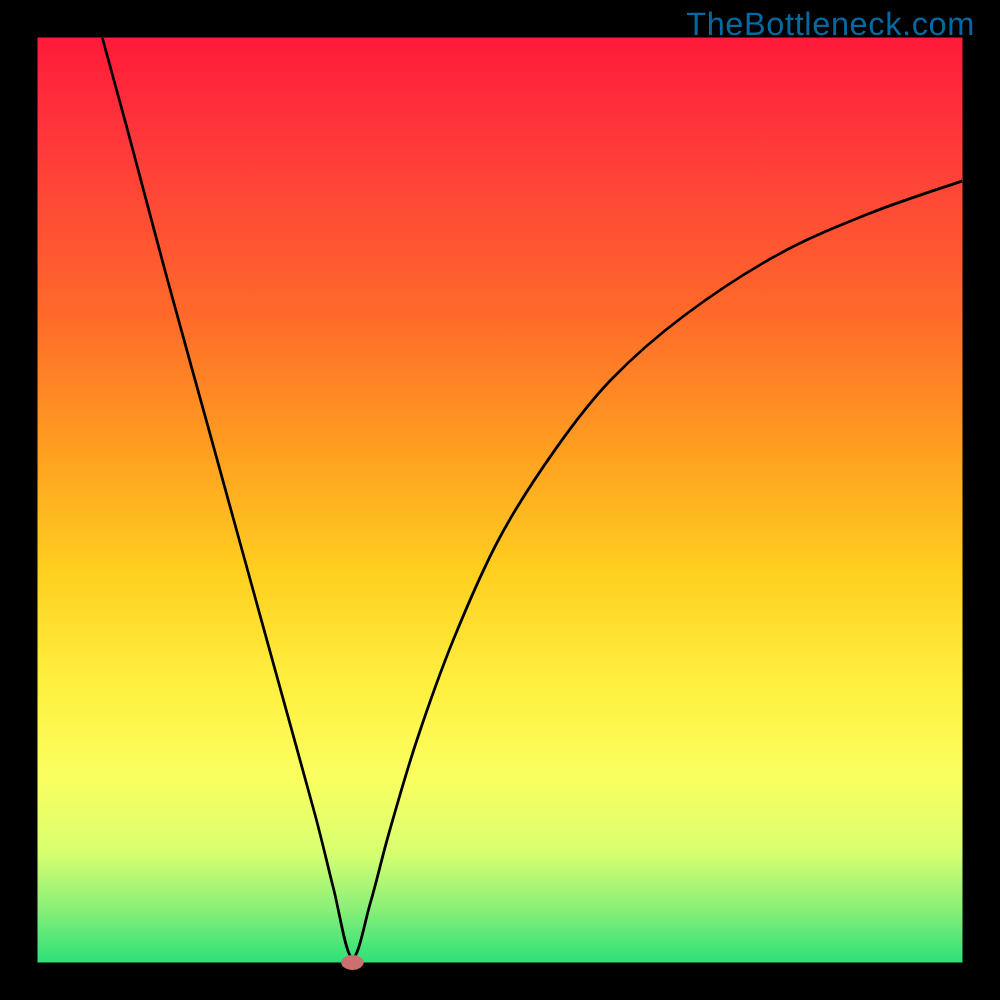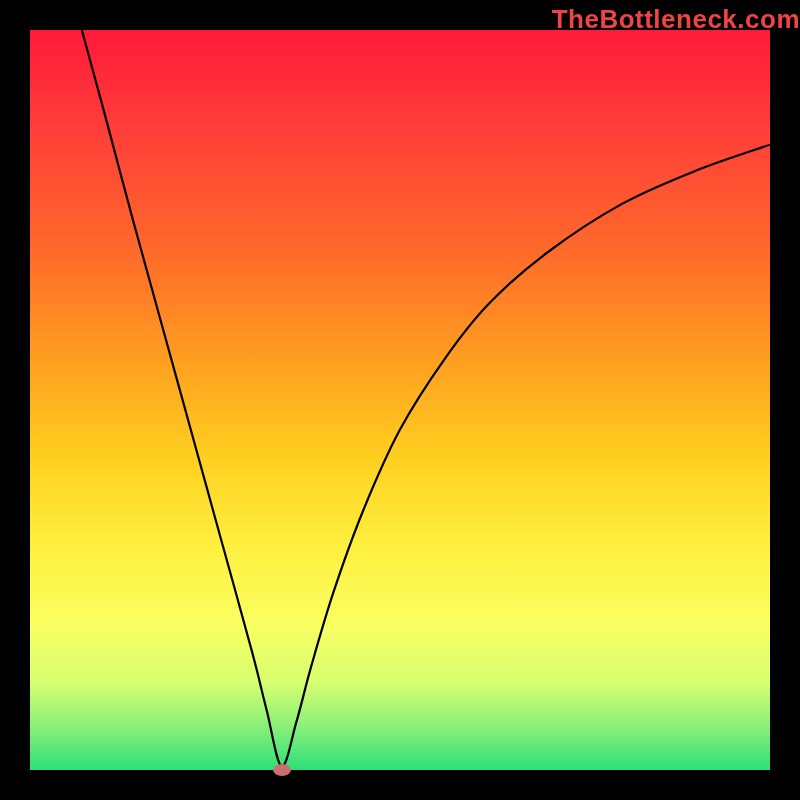--- a/index.html
+++ b/index.html
@@ -24,25 +24,25 @@
       #ffd020 58%,
       #fff040 70%,
       #faff60 80%,
       #d8ff70 88%,
       #8cf078 94%,
       #2de07a 100%);
   }
   .watermark {
     position: absolute;
     top: 4px;
-    right: 0;
+    right: 20px;
     font-family: Arial, Helvetica, sans-serif;
     font-size: 26px;
-    font-weight: 700;
-    color: #ef4444;
+    font-weight: 400;
+    color: #0369a1;
     letter-spacing: 0.5px;
     user-select: none;
   }
   svg.curve {
     position: absolute;
     left: 0; top: 0;
     width: 740px; height: 740px;
   }
   .marker {
     position: absolute;

